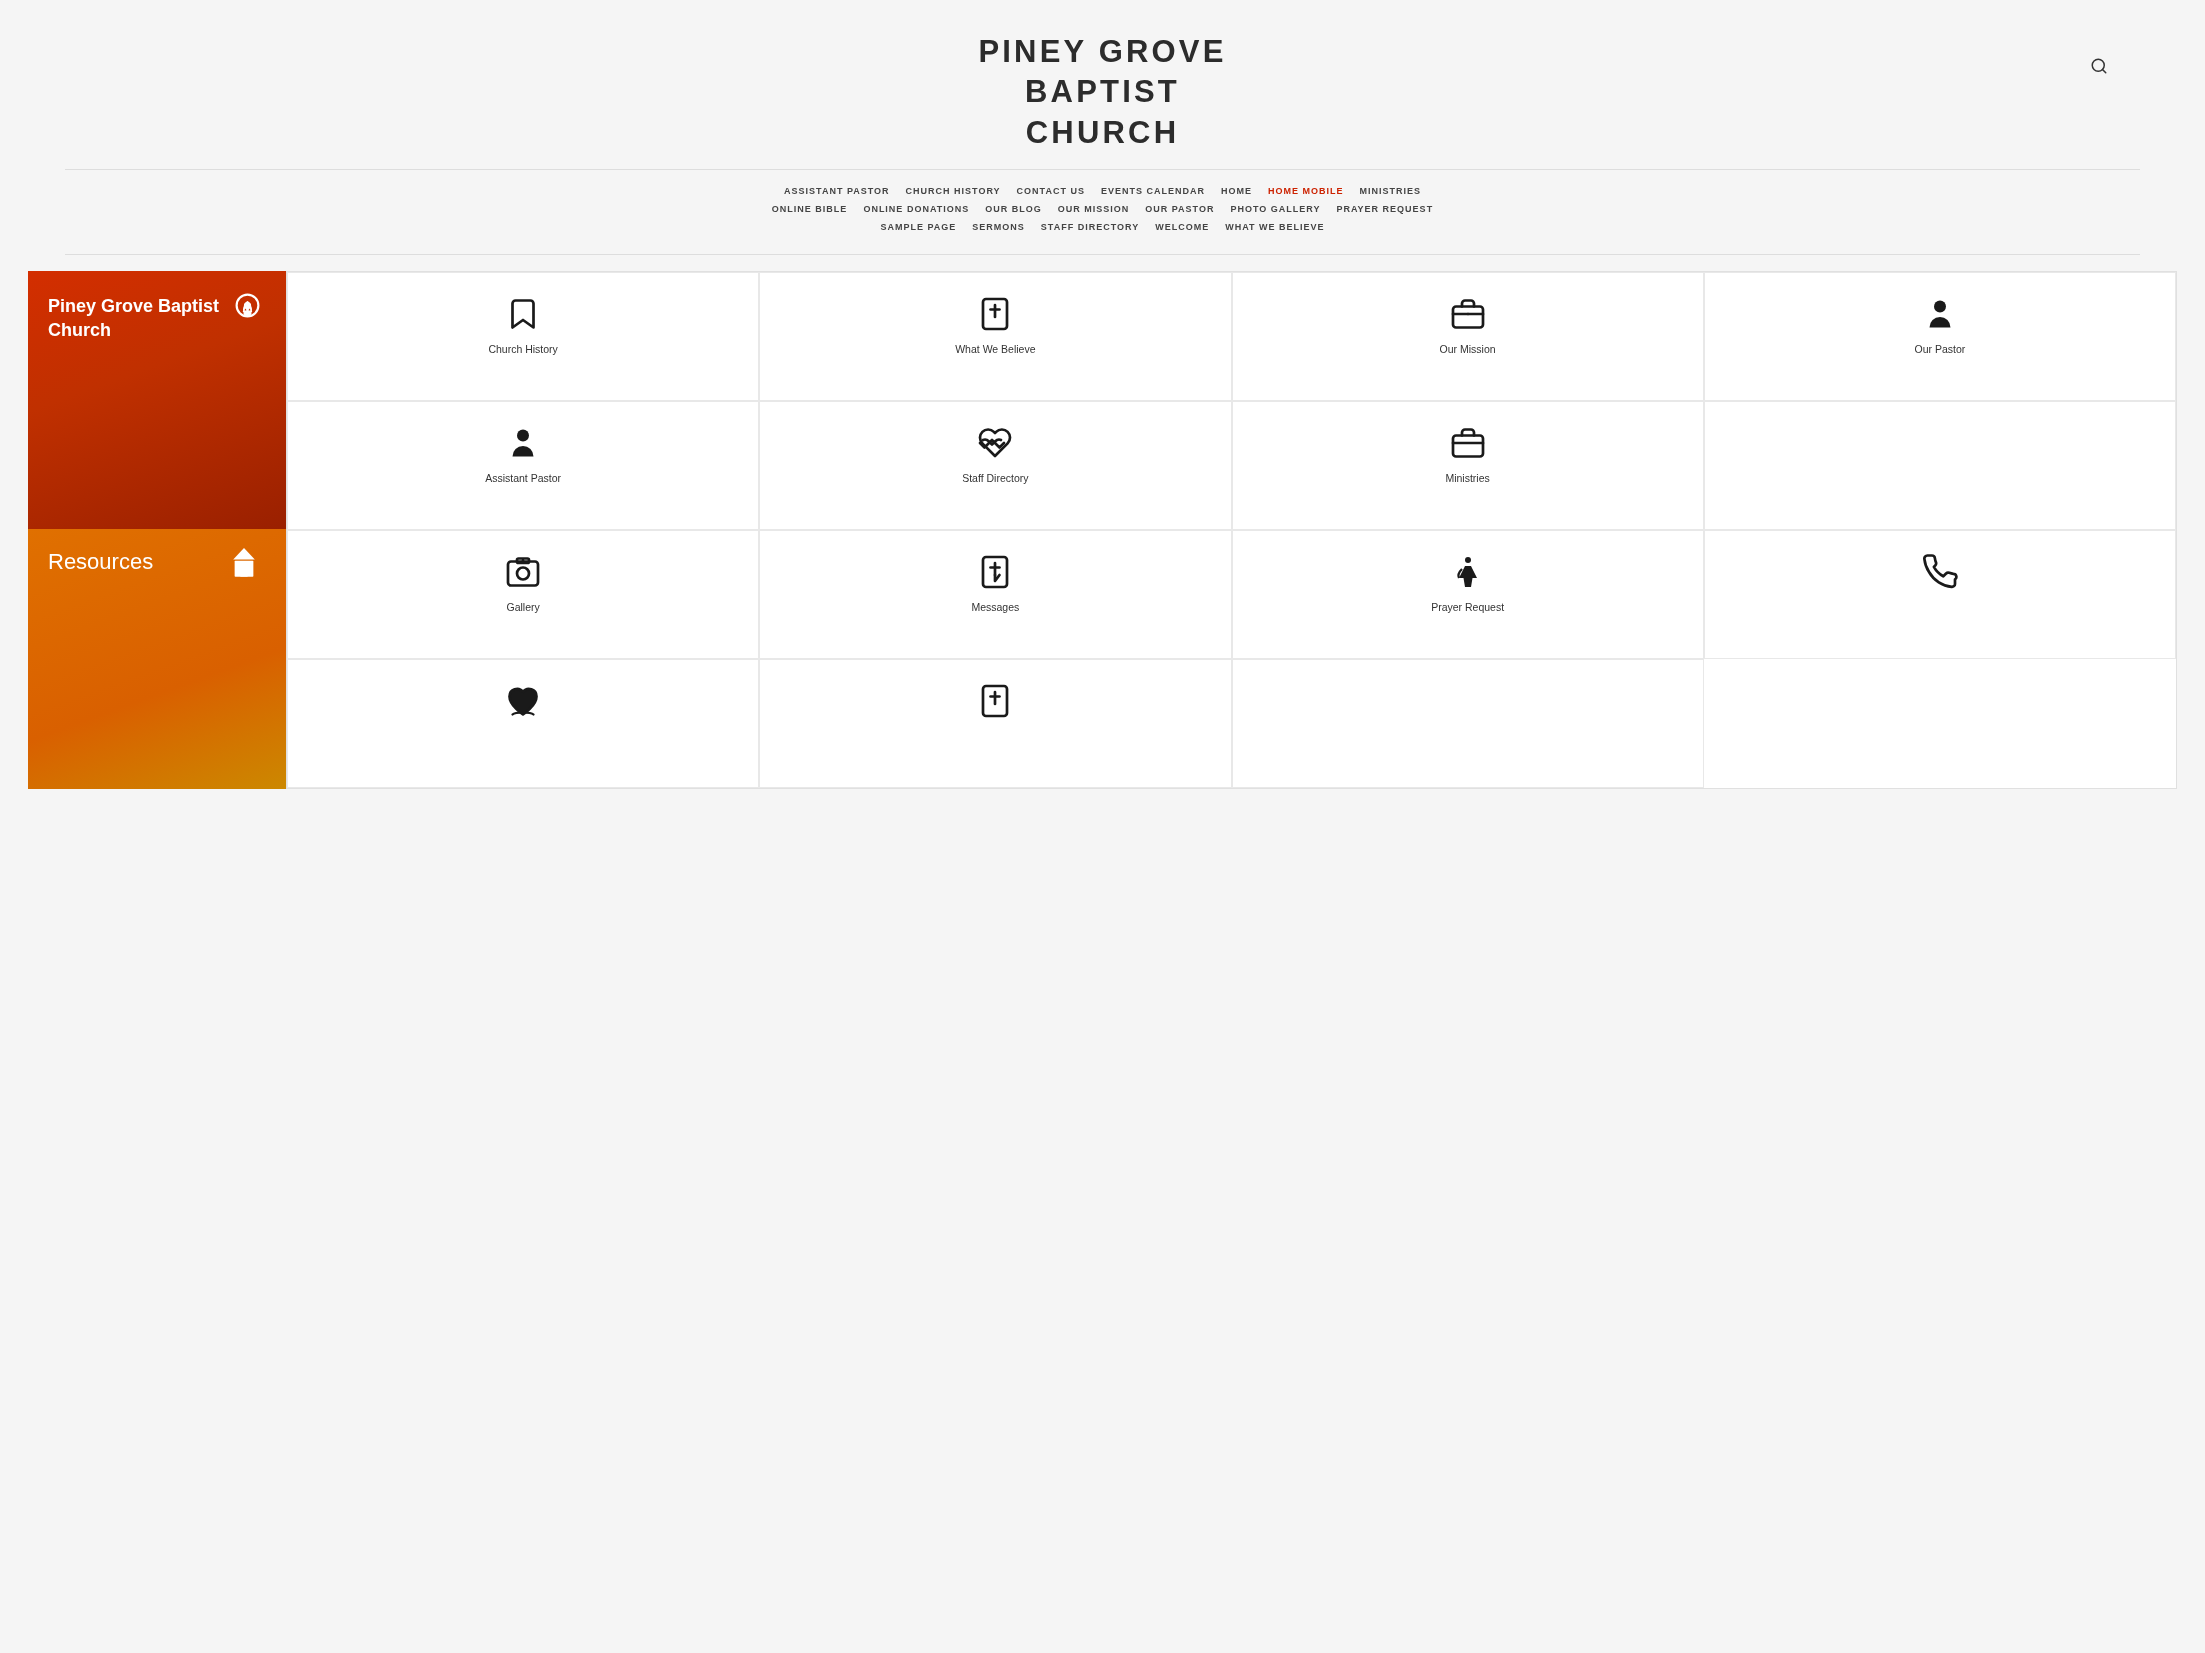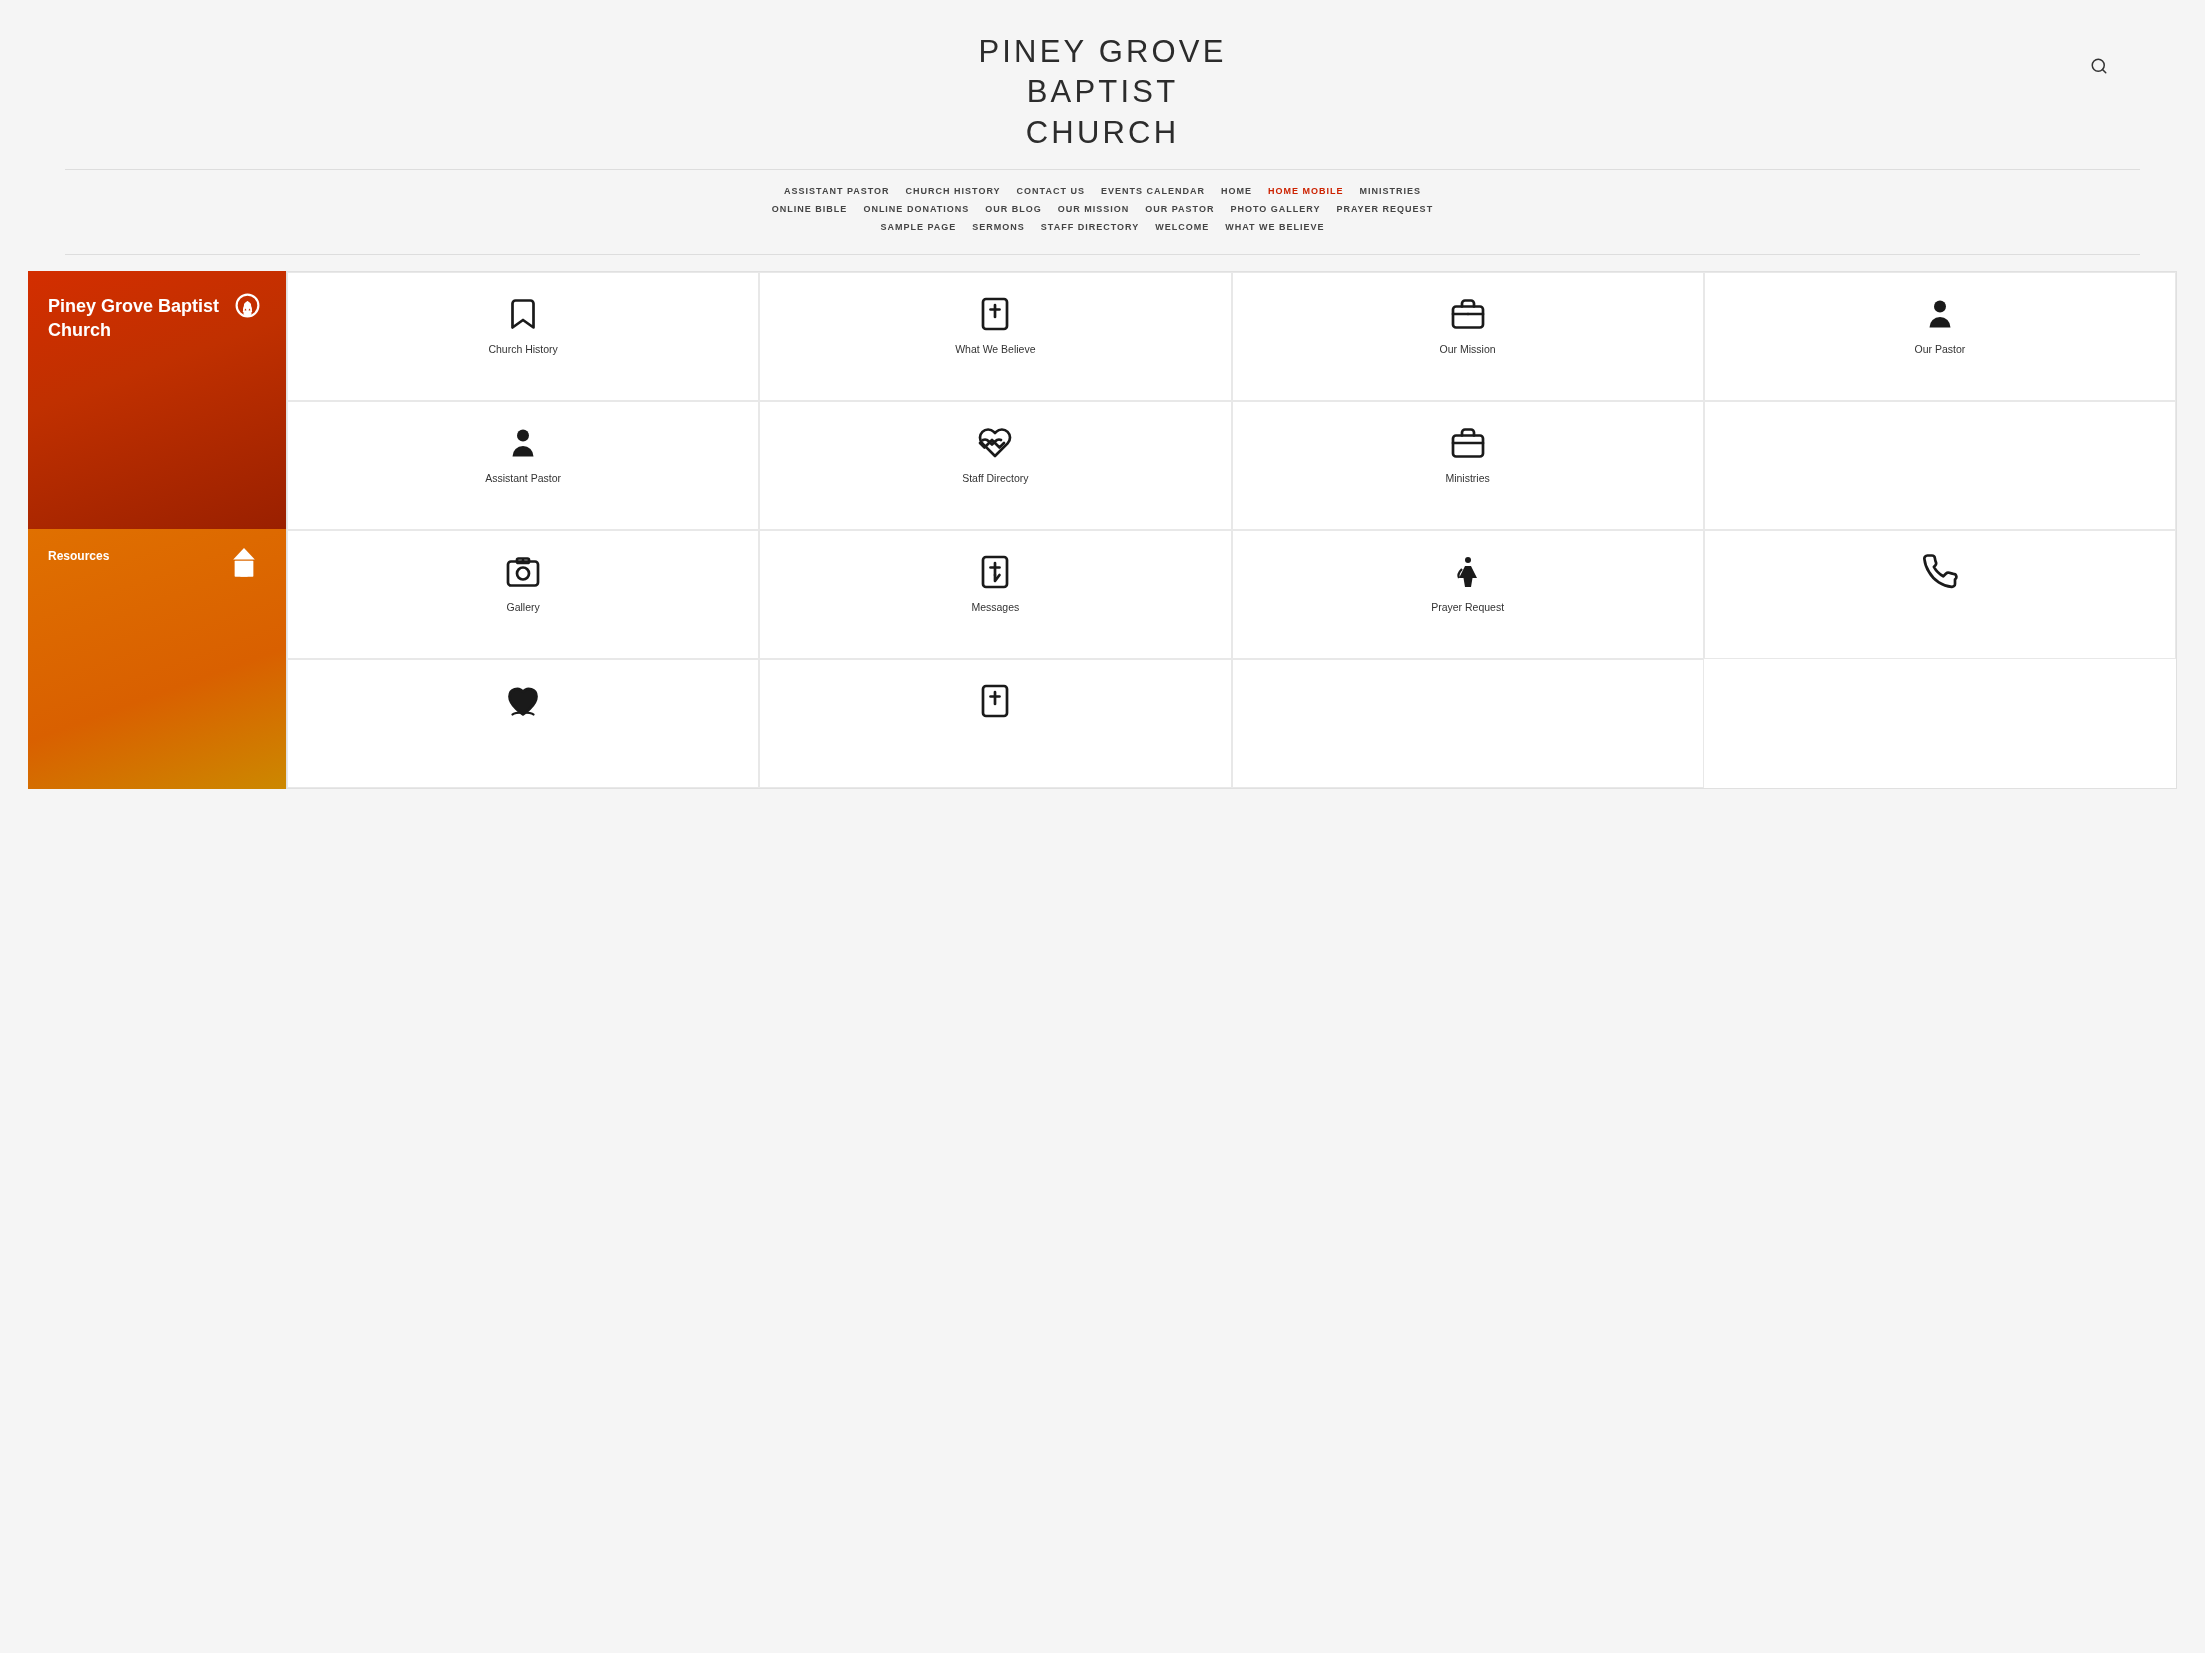--- a/index.html
+++ b/index.html
@@ -11,21 +11,21 @@
 
     
     .header {
       background: #f5f5f5;
       text-align: center;
       padding: 32px 16px 16px;
       position: relative;
     }
     .header-title {
       font-size: 31px;
-      font-weight: 400;
+      font-weight: 700;
       letter-spacing: 3.2px;
       color: #2c2c2c;
       line-height: 1.3;
       text-transform: uppercase;
     }
     .search-icon-wrap {
       position: absolute;
       right: 97px;
       top: 57px;
       cursor: pointer;
@@ -104,22 +104,22 @@
       color: #fff;
     }
     .left-bottom {
       background: linear-gradient(160deg, #e07000 0%, #d96000 60%, #cc8800 100%);
       padding: 20px 20px 48px 20px;
       position: relative;
       min-height: 161px;
       flex: 1;
     }
     .resources-label {
-      font-size: 12px;
-      font-weight: 700;
+      font-size: 22px;
+      font-weight: 400;
       color: #fff;
     }
     .church-building-icon {
       position: absolute;
       right: 24px;
       top: 16px;
       font-size: 32px;
       color: #fff;
     }
 

